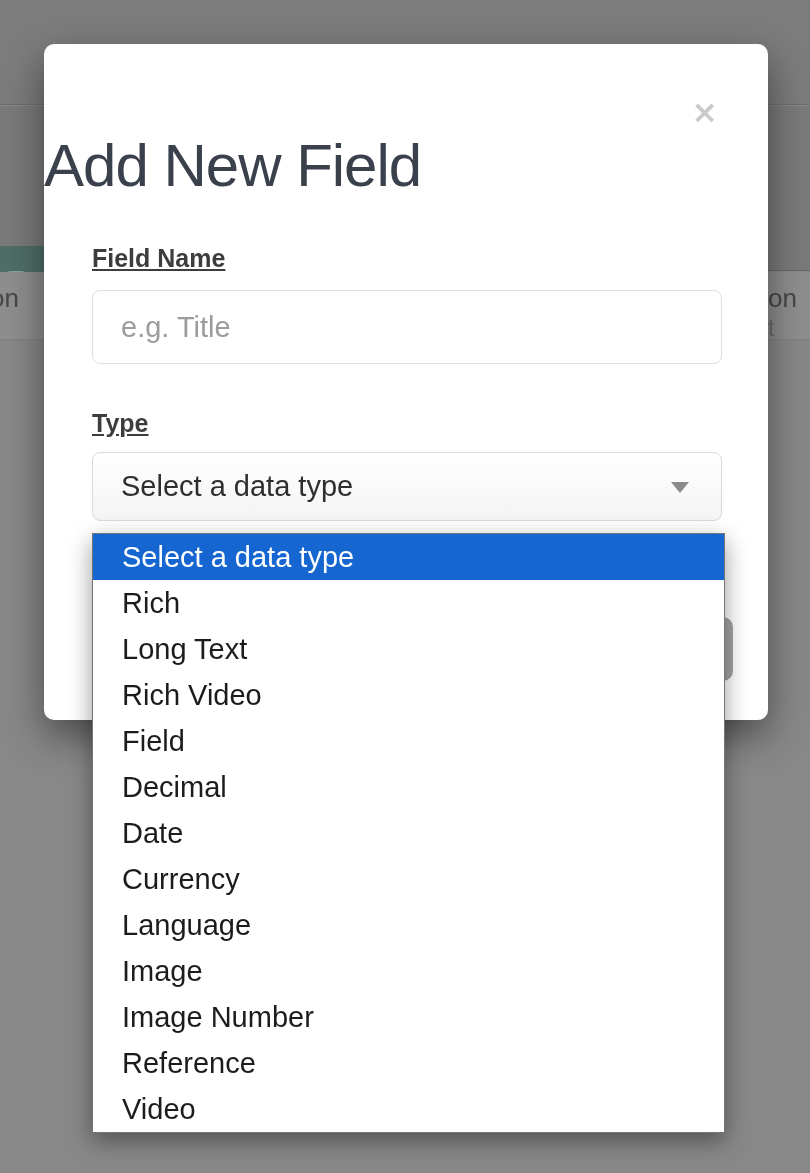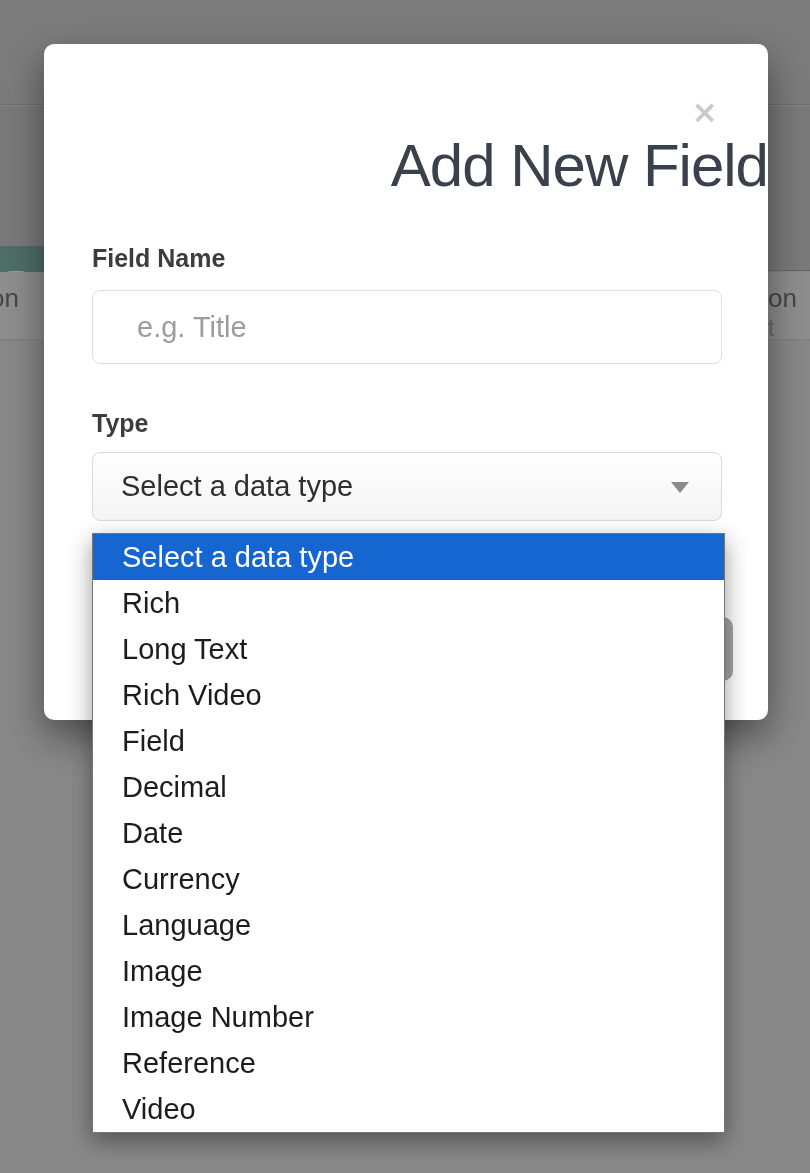--- a/index.html
+++ b/index.html
@@ -23,29 +23,29 @@
   .clip-right { left:768px; top:283px; }
   .clip-right-sub { left:768px; top:315px; color:#6a6a6a; font-size:23px; }
 
   .overlay { position:absolute; inset:0; background:rgba(0,0,0,0); }
 
   
   .modal { position:absolute; left:44px; top:44px; width:724px; height:676px;
            background:#ffffff; border-radius:10px; box-shadow:0 16px 38px rgba(0,0,0,.45); }
   .modal-close { position:absolute; top:52px; right:50px; font-size:32px; font-weight:700;
                  color:#cacaca; line-height:1; cursor:pointer; font-family:"DejaVu Sans", sans-serif; }
-  .modal-title { position:absolute; top:87px; left:0; width:100%; text-align:right;
+  .modal-title { position:absolute; top:87px; left:0; width:100%; text-align:left;
                  font-size:60px; font-weight:300; color:#3a414d; letter-spacing:-1px; line-height:70px; }
-  .field-label { position:absolute; left:48px; font-size:25px; font-weight:700; color:#3d3d3d; }
+  .field-label { position:absolute; left:48px; font-size:25px; font-weight:700; color:#3d3d3d;text-decoration:underline; }
   .lbl-name { top:200px; }
   .lbl-type { top:365px;text-align:right; }
 
   .text-input { position:absolute; left:48px; top:246px; width:630px; height:74px;
                 border:1px solid #e0e0e0; border-radius:8px; font-family:"Liberation Sans", sans-serif;
-                font-size:29px; color:#333; padding:0 44px; outline:none; }
+                font-size:29px; color:#333; padding:0 28px; outline:none; }
   .text-input::placeholder { color:#9c9c9c; }
 
   .select-box { position:absolute; left:48px; top:408px; width:630px; height:69px;
                 border:1px solid #d9d9d9; border-radius:8px;
                 background:linear-gradient(#ffffff, #f4f4f4);
                 display:flex; align-items:center; padding:0 28px;
                 font-size:29px; color:#2e2e2e; cursor:pointer; }
   .caret { position:absolute; right:32px; top:29px; width:0; height:0;
            border-left:9px solid transparent; border-right:9px solid transparent;
            border-top:11px solid #8b8b8b; }

